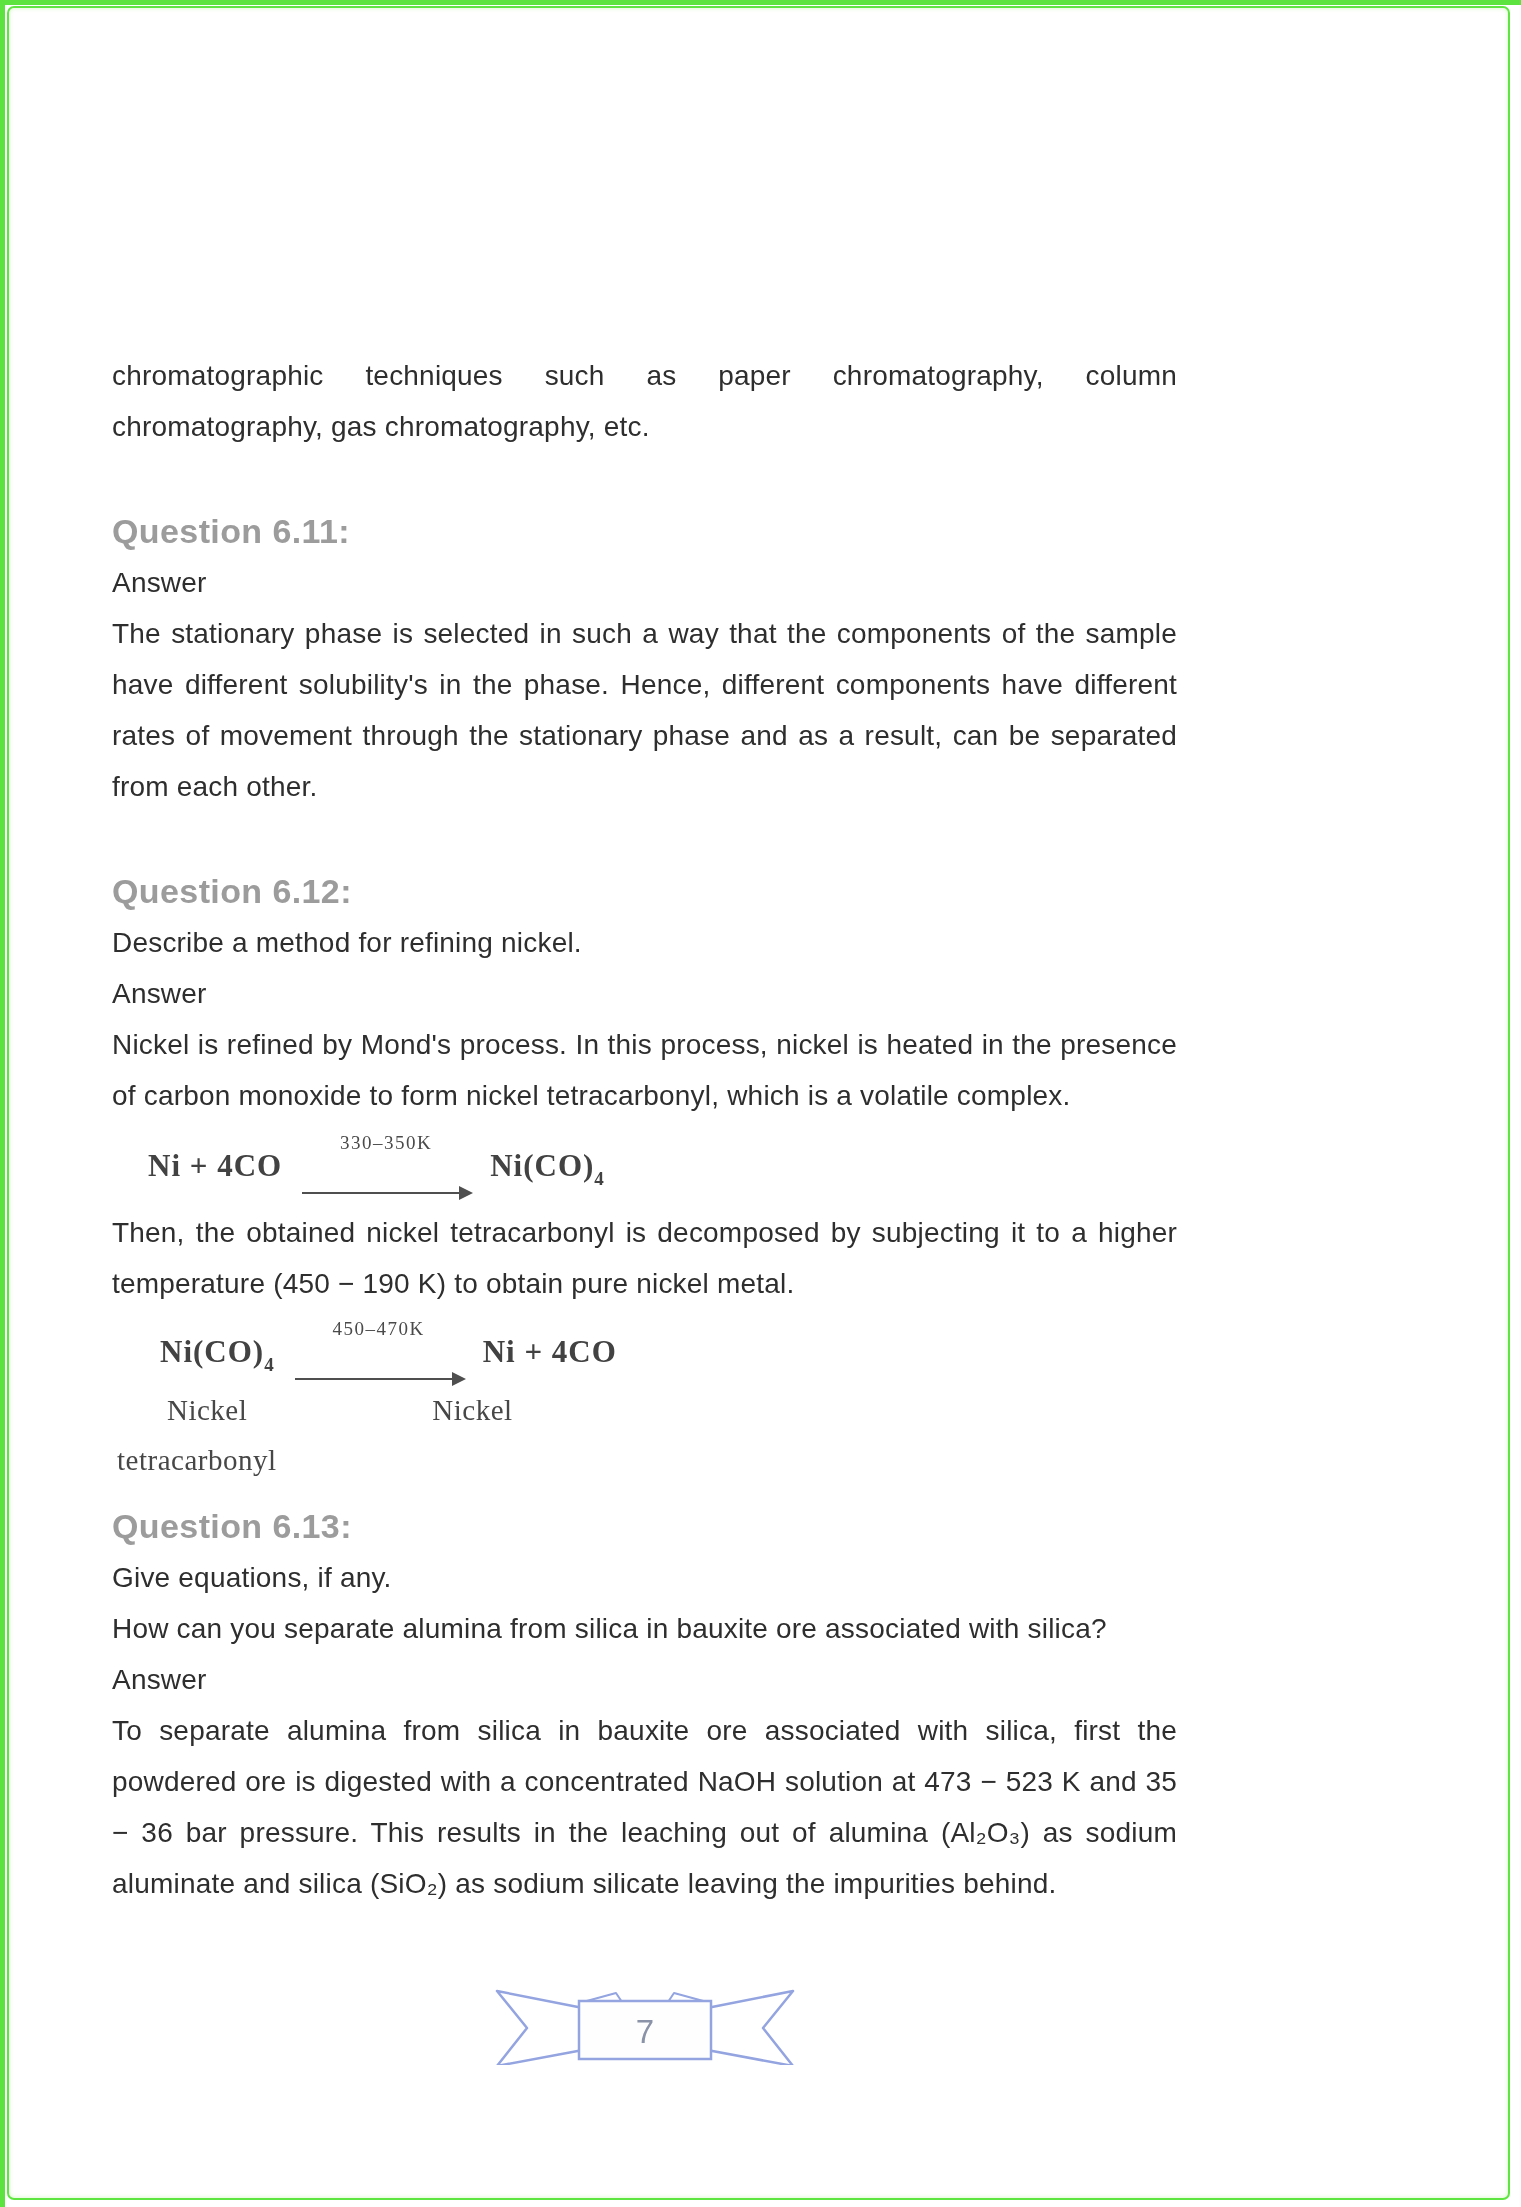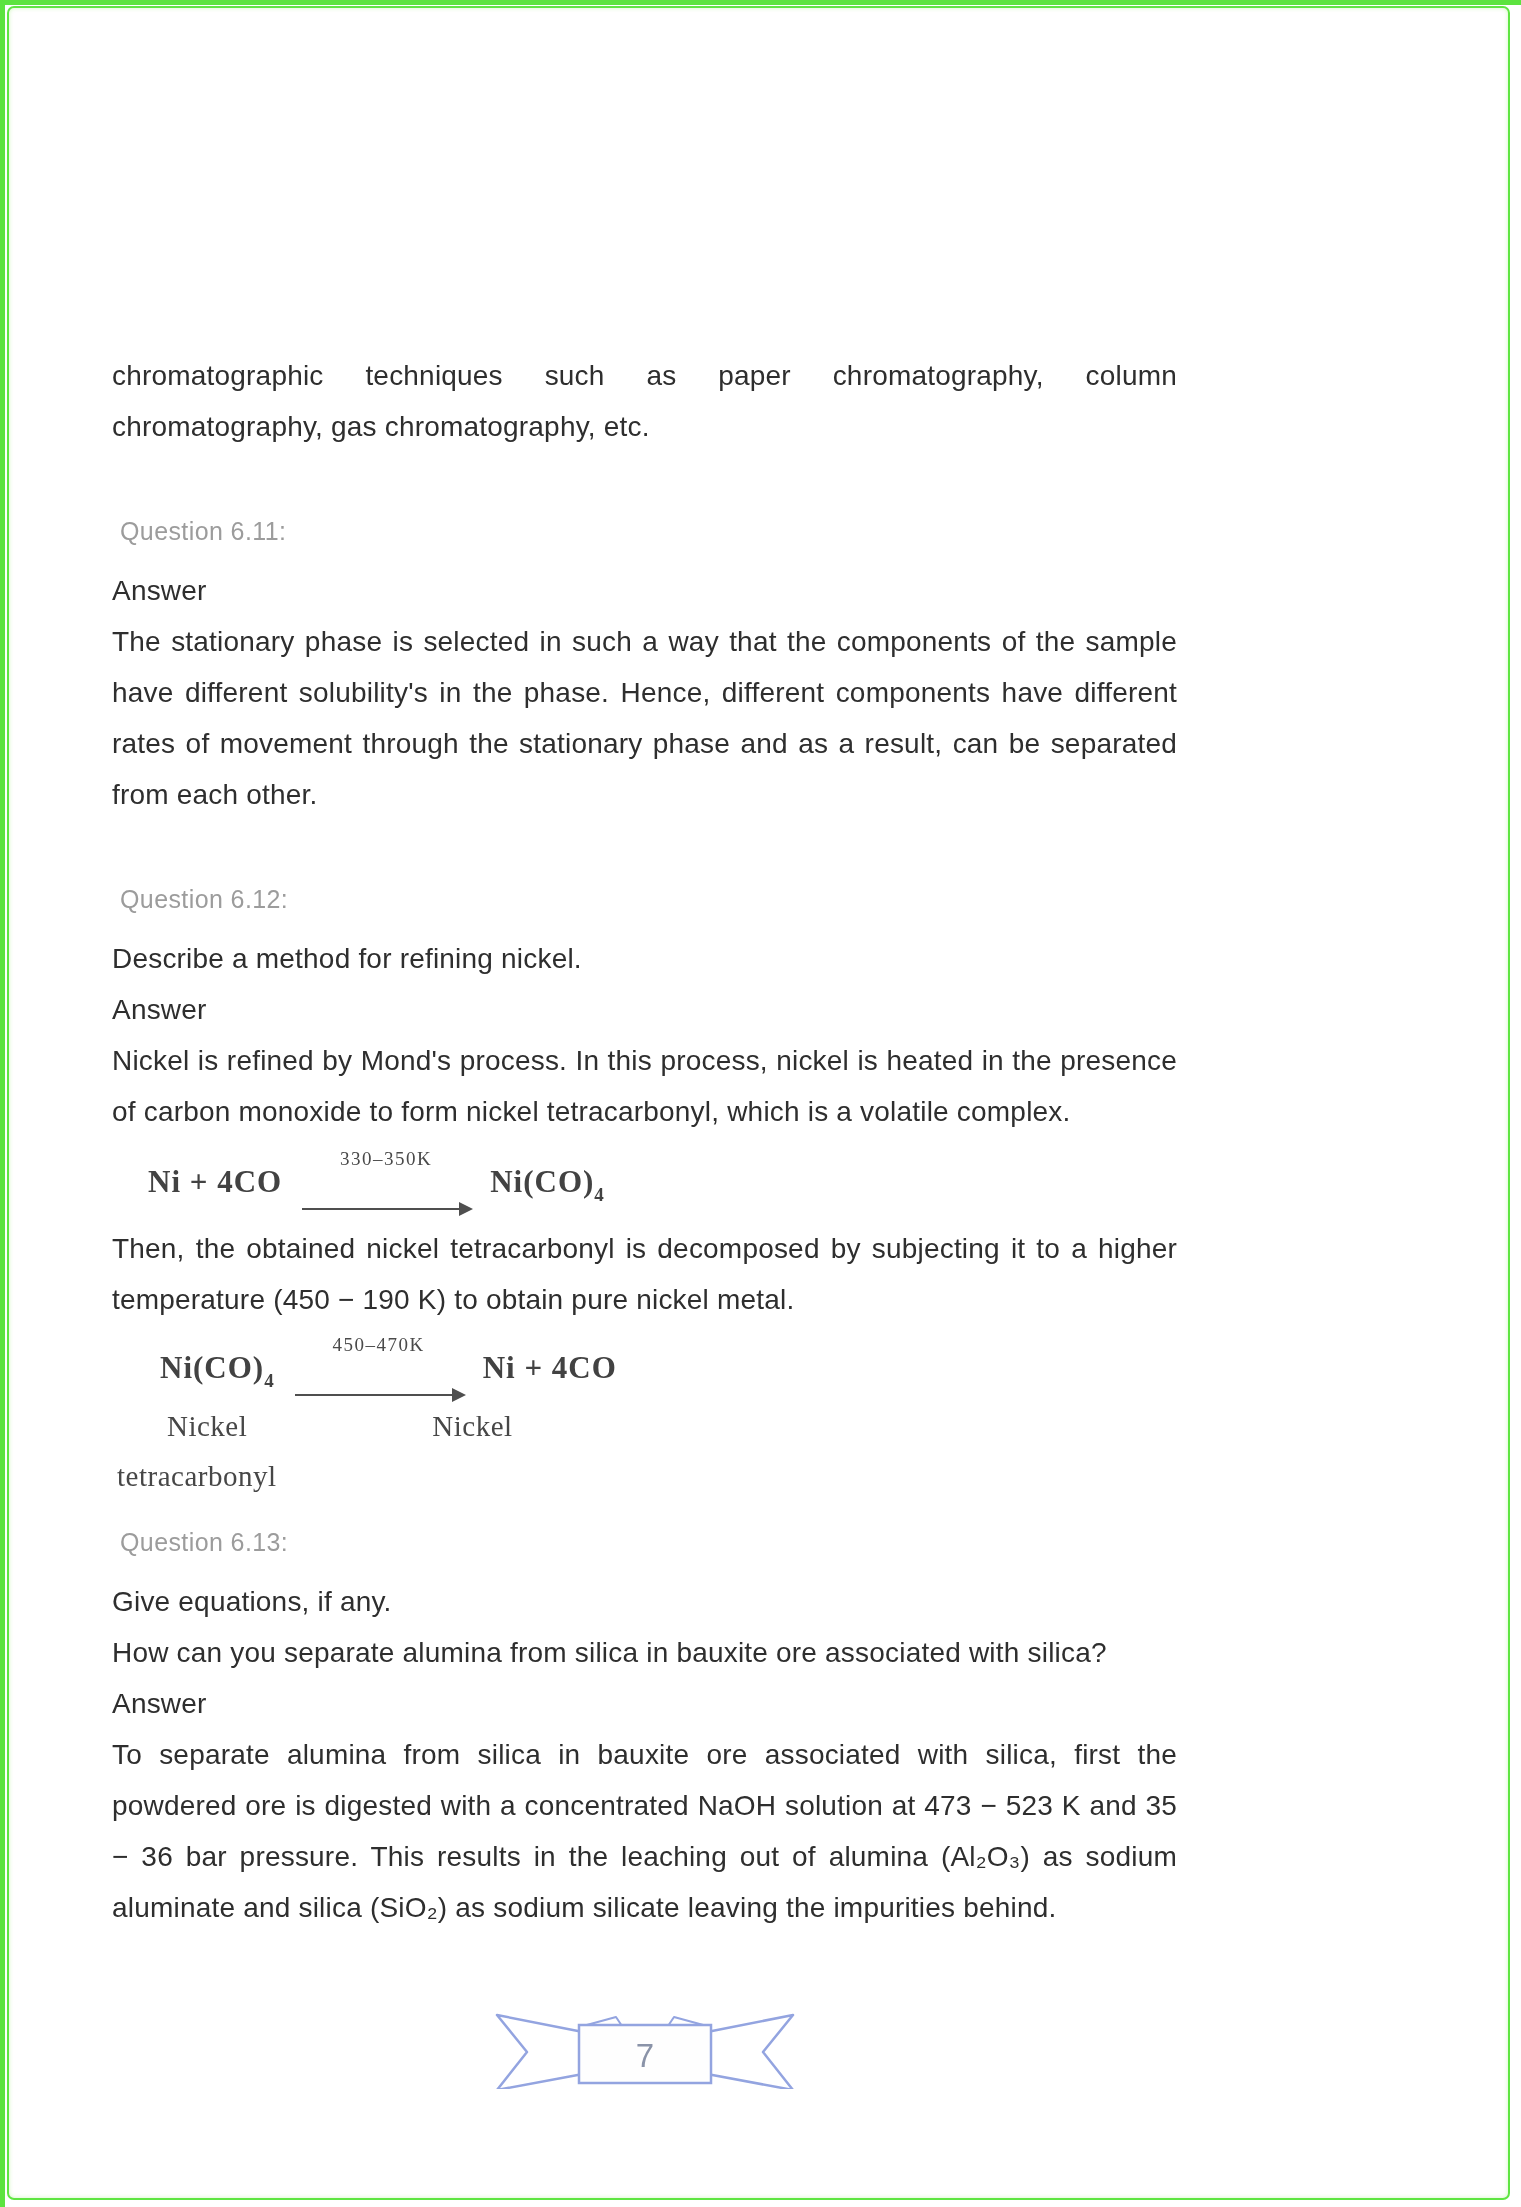--- a/index.html
+++ b/index.html
@@ -26,24 +26,24 @@
   }
   .body{
     margin:0;
     font-size:28px;
     line-height:51px;
     color:#2e2e2e;
     letter-spacing:.2px;
   }
   .just{text-align:justify;text-justify:inter-word;}
   .qhead{
-    margin:8px;
-    font-size:25px;
+    margin:0;
+    font-size:34px;
     line-height:51px;
-    font-weight:normal;
+    font-weight:bold;
     color:#9c9c9c;
     letter-spacing:.4px;
   }
   .qa-block{margin-top:54px;}
   .qa-block-tight{margin-top:16px;}
   
   .equation{
     font-family:"Liberation Serif","DejaVu Serif",serif;
     color:#424242;
     font-size:31px;

